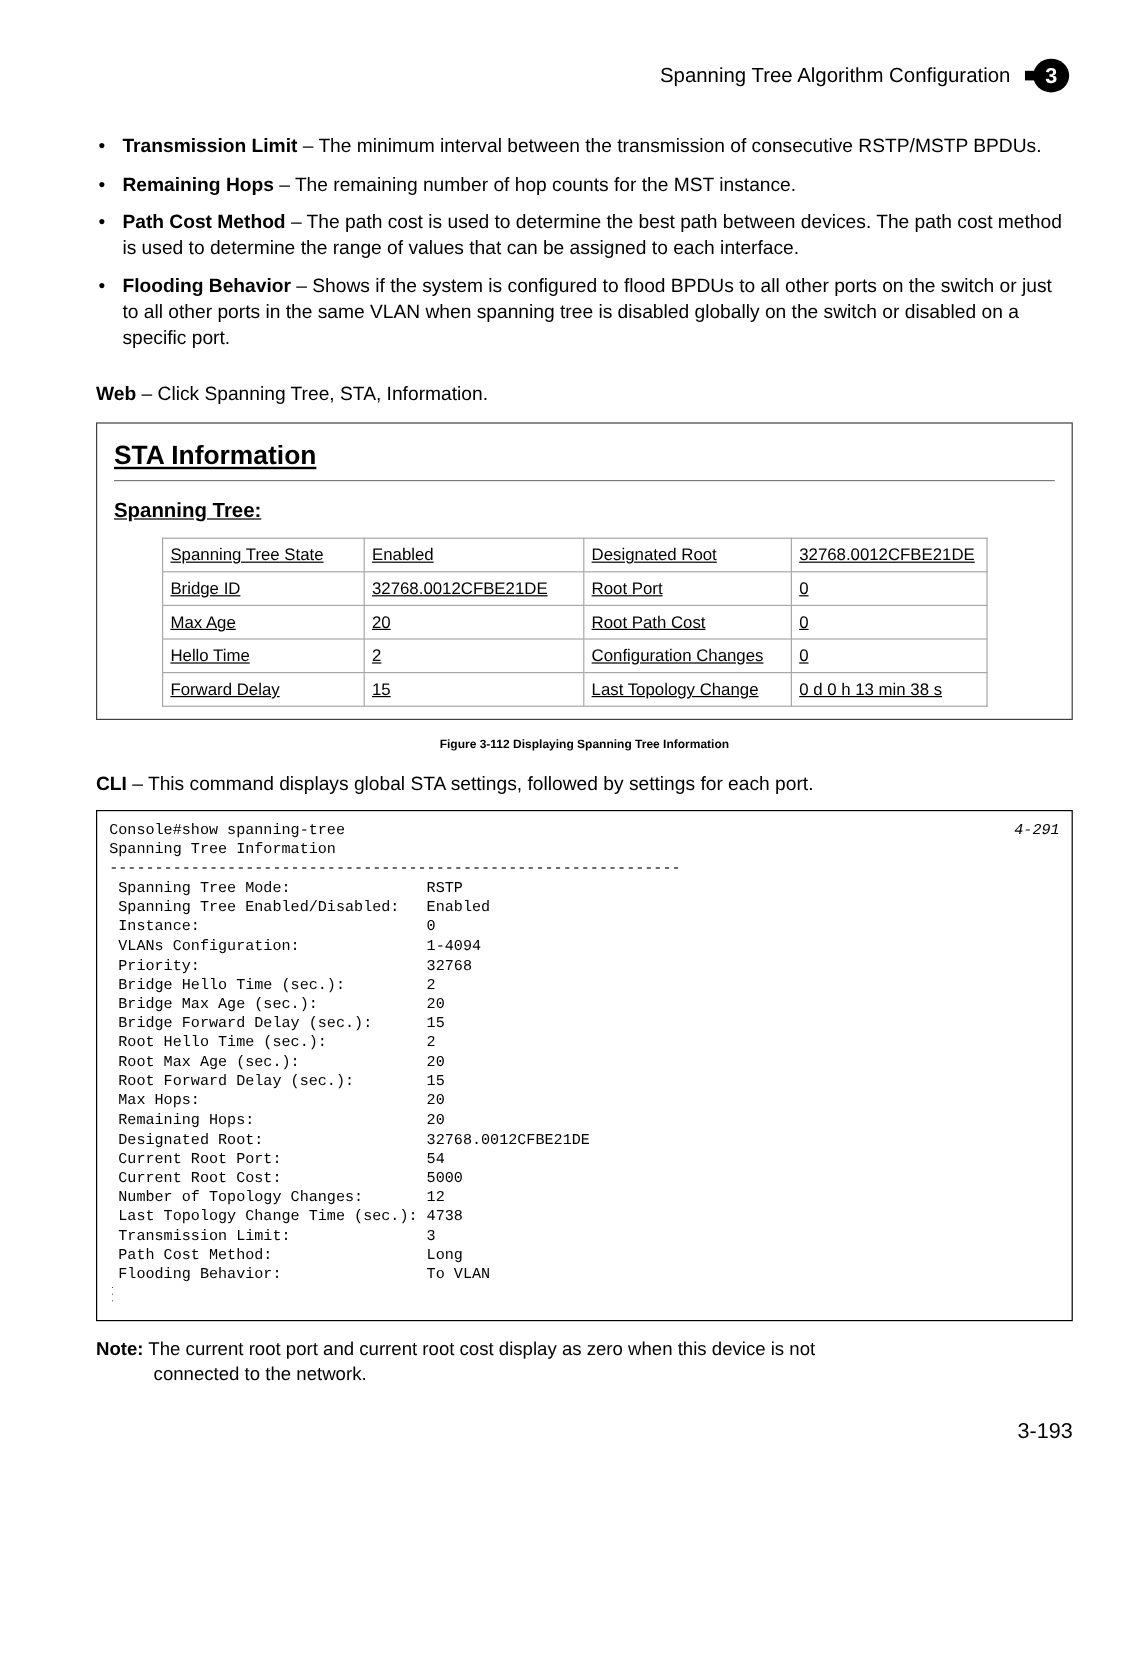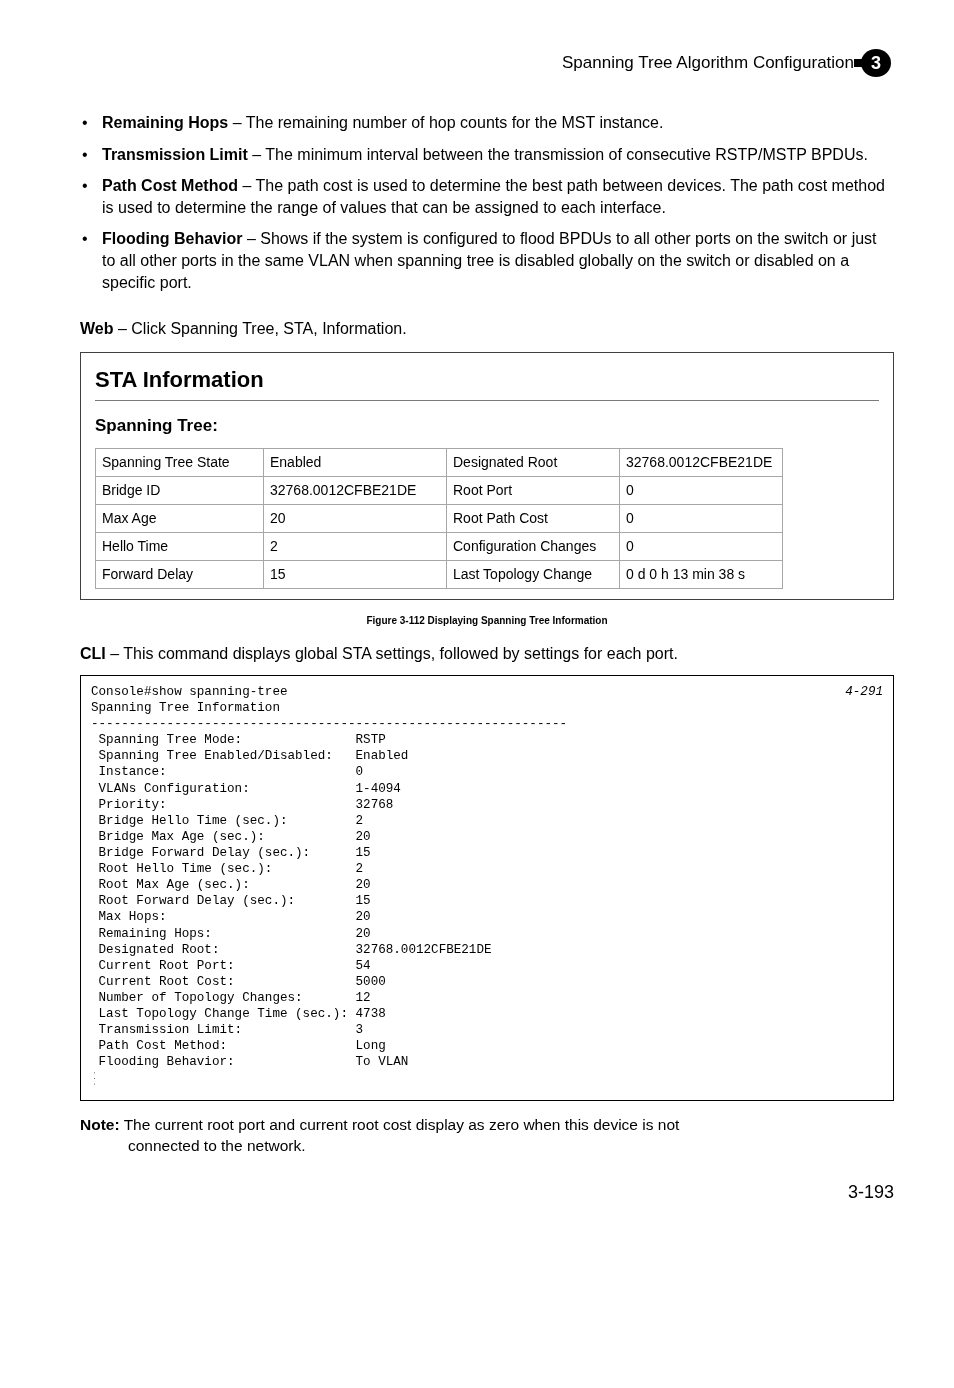--- a/index.html
+++ b/index.html
@@ -10,20 +10,21 @@
     background: #fff;
     width: 954px;
     box-sizing: border-box;
     font-size: 16px;
     line-height: 1.35;
   }
   .running-head {
     display: flex;
     align-items: center;
     justify-content: flex-end;
+    gap: 12px;
     margin-bottom: 34px;
   }
   .running-head .text {
     font-size: 17px;
   }
   .running-head .chapter-badge {
     width: 40px;
     height: 30px;
     position: relative;
   }
@@ -43,39 +44,41 @@
     position: absolute;
     left: 2px;
     top: 0;
     font-size: 16px;
   }
   .bold { font-weight: bold; }
   .web-line { margin-top: 25px; margin-bottom: 12px; }
   .sta-box {
     border: 1px solid #404040;
     padding: 12px 14px 10px 14px;
+    text-decoration: underline;
   }
   .sta-title {
     font-size: 22px;
     font-weight: bold;
     margin-bottom: 6px;
   }
   .sta-rule {
     border: none;
     border-top: 1px solid #7a7a7a;
     margin: 4px 0 14px 0;
   }
   .sta-subtitle {
     font-size: 17px;
     font-weight: bold;
     margin-bottom: 10px;
   }
   table.infogrid {
     border-collapse: collapse;
     font-size: 14px;
+    margin-left: 40px;
   }
   table.infogrid td, table.infogrid th {
     border: 1px solid #a7a7aa;
     padding: 4px 6px;
     text-align: left;
     font-weight: normal;
     background: #fff;
     color:#000;
     vertical-align: middle;
   }
@@ -133,24 +136,24 @@
     <svg width="40" height="30" viewBox="0 0 40 30">
       <ellipse cx="22" cy="15" rx="15" ry="14" fill="#000"></ellipse>
       <rect x="0" y="11" width="18" height="8" fill="#000"></rect>
       <text x="22" y="21" font-family="Arial" font-size="18" font-weight="bold" fill="#fff" text-anchor="middle">3</text>
     </svg>
   </span>
 </div>
 
 <ul class="body-list">
   <li>
+    <span class="bold">Transmission Limit</span><span> – The minimum interval between the transmission of consecutive RSTP/MSTP BPDUs.</span>
+  </li>
+  <li>
     <span class="bold">Remaining Hops</span><span> – The remaining number of hop counts for the MST instance.</span>
-  </li>
-  <li>
-    <span class="bold">Transmission Limit</span><span> – The minimum interval between the transmission of consecutive RSTP/MSTP BPDUs.</span>
   </li>
   <li>
     <span class="bold">Path Cost Method</span><span> – The path cost is used to determine the best path between devices. The path cost method is used to determine the range of values that can be assigned to each interface.</span>
   </li>
   <li>
     <span class="bold">Flooding Behavior</span><span> – Shows if the system is configured to flood BPDUs to all other ports on the switch or just to all other ports in the same VLAN when spanning tree is disabled globally on the switch or disabled on a specific port.</span>
   </li>
 </ul>
 
 <div class="web-line">

